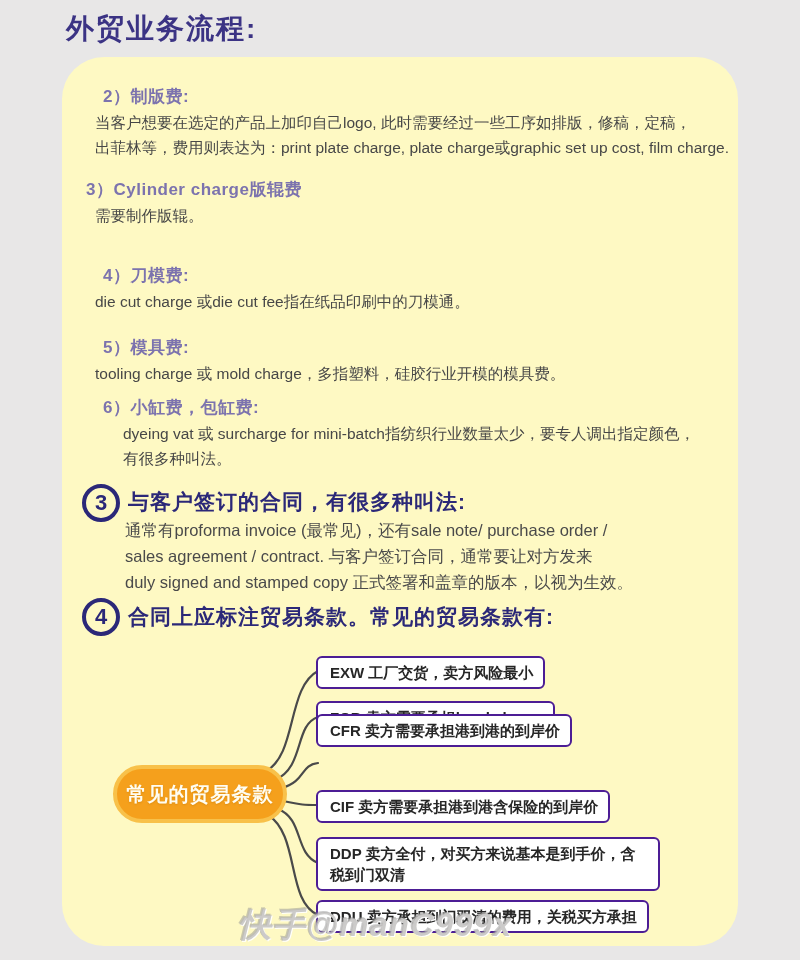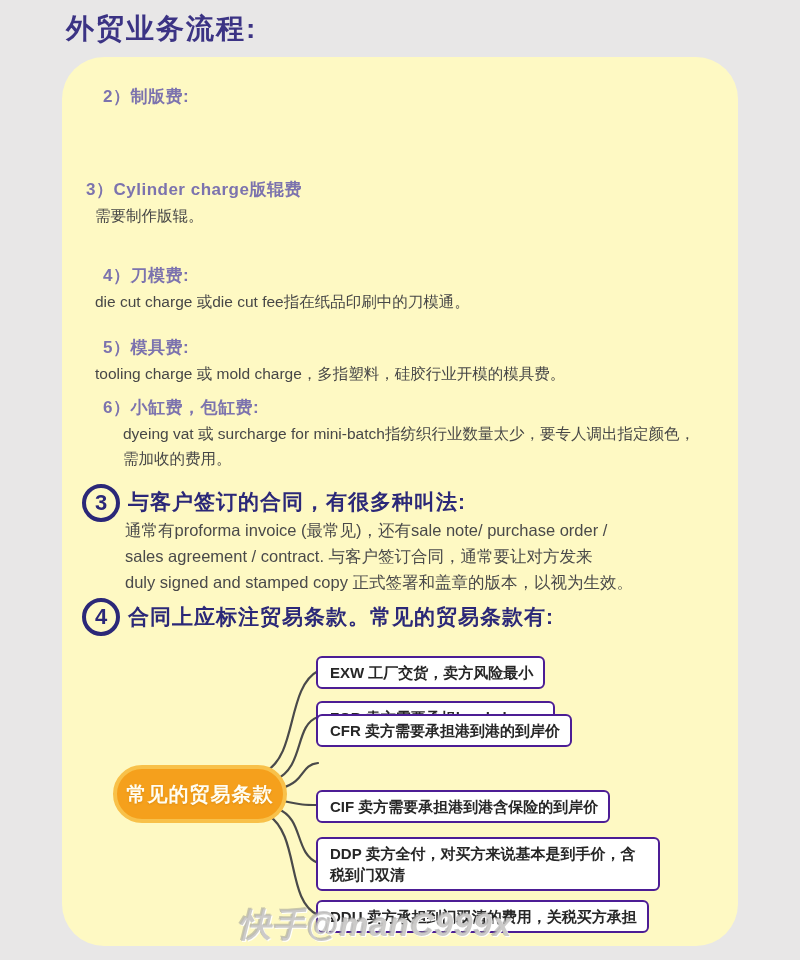--- a/index.html
+++ b/index.html
@@ -69,40 +69,44 @@
   }
 </style>
 </head>
 <body>
 
 <div class="page-title">外贸业务流程:</div>
 
 <div class="card">
 
   <div class="abs sec-head" style="left:41px; top:28px;">2）制版费:</div>
+  <div class="abs sec-body" style="left:33px; top:53px;">
+    <div>当客户想要在选定的产品上加印自己logo, 此时需要经过一些工序如排版，修稿，定稿，</div>
+    <div>出菲林等，费用则表达为：print plate charge, plate charge或graphic set up cost, film charge.</div>
+  </div>
 
   <div class="abs sec-head" style="left:24px; top:121px;">3）Cylinder charge版辊费</div>
   <div class="abs sec-body" style="left:33px; top:146px;">
     <div>需要制作版辊。</div>
   </div>
 
   <div class="abs sec-head" style="left:41px; top:207px;">4）刀模费:</div>
   <div class="abs sec-body" style="left:33px; top:232px;">
     <div>die cut charge 或die cut fee指在纸品印刷中的刀模通。</div>
   </div>
 
   <div class="abs sec-head" style="left:41px; top:279px;">5）模具费:</div>
   <div class="abs sec-body" style="left:33px; top:304px;">
     <div>tooling charge 或 mold charge，多指塑料，硅胶行业开模的模具费。</div>
   </div>
 
   <div class="abs sec-head" style="left:41px; top:339px;">6）小缸费，包缸费:</div>
   <div class="abs sec-body" style="left:33px; top:364px;margin-left:28px;">
     <div>dyeing vat 或 surcharge for mini-batch指纺织行业数量太少，要专人调出指定颜色，</div>
-    <div>需加收的费用。</div>
+    <div>有很多种叫法。</div>
   </div>
 
   <div class="abs num-circle" style="left:20px; top:427px;">3</div>
   <div class="abs num-head" style="left:66px; top:431px;">与客户签订的合同，有很多种叫法:</div>
   <div class="abs num-body" style="left:63px; top:460px;">
     <div>通常有proforma invoice (最常见)，还有sale note/ purchase order /</div>
     <div>sales agreement / contract. 与客户签订合同，通常要让对方发来</div>
     <div>duly signed and stamped copy 正式签署和盖章的版本，以视为生效。</div>
   </div>
 

